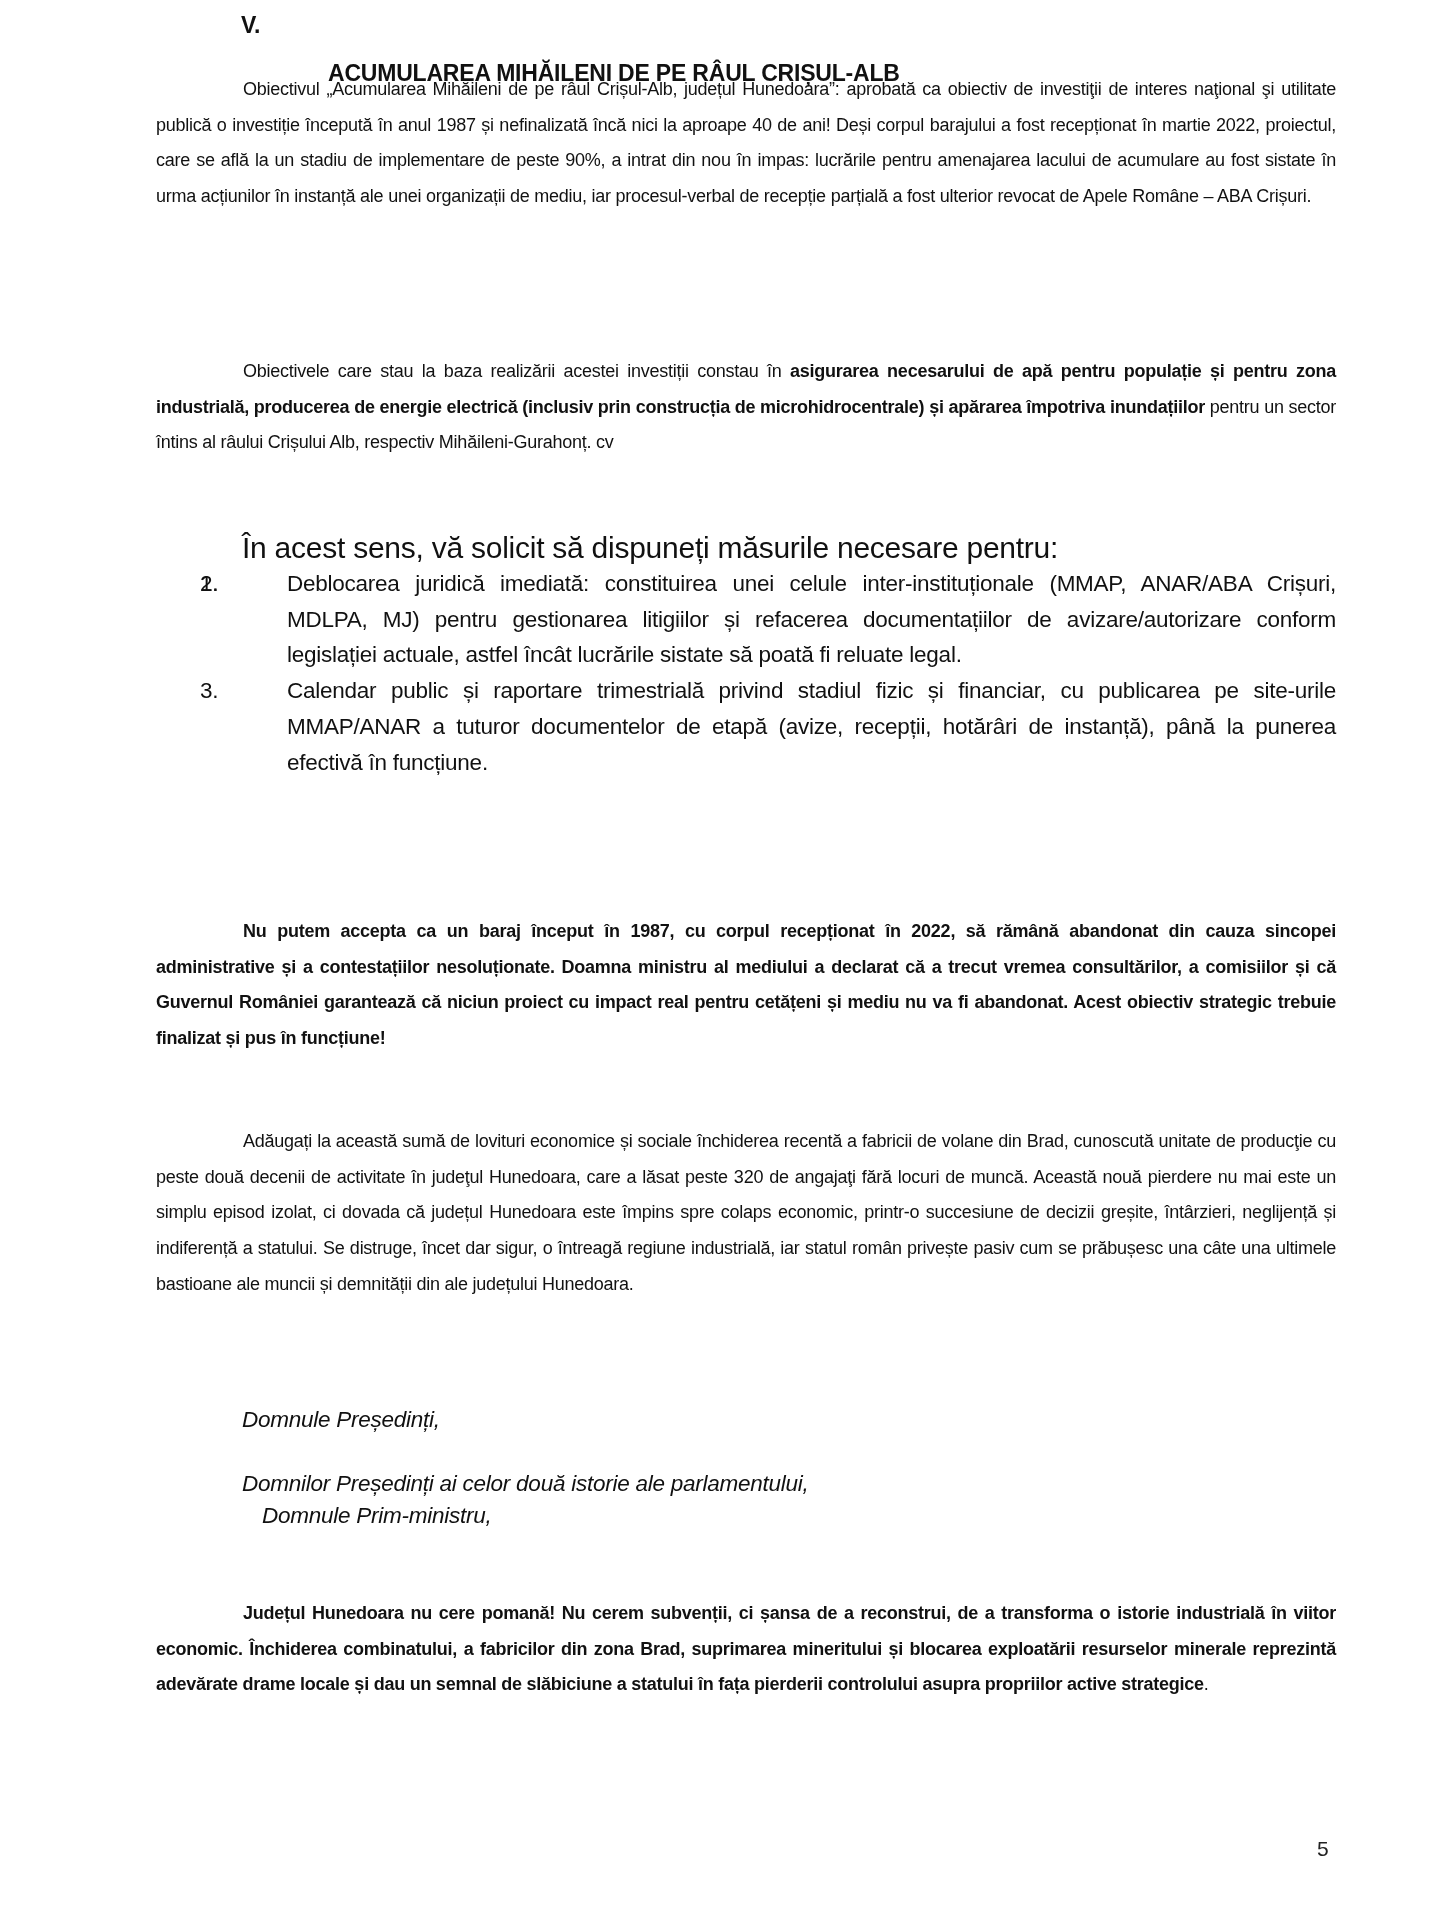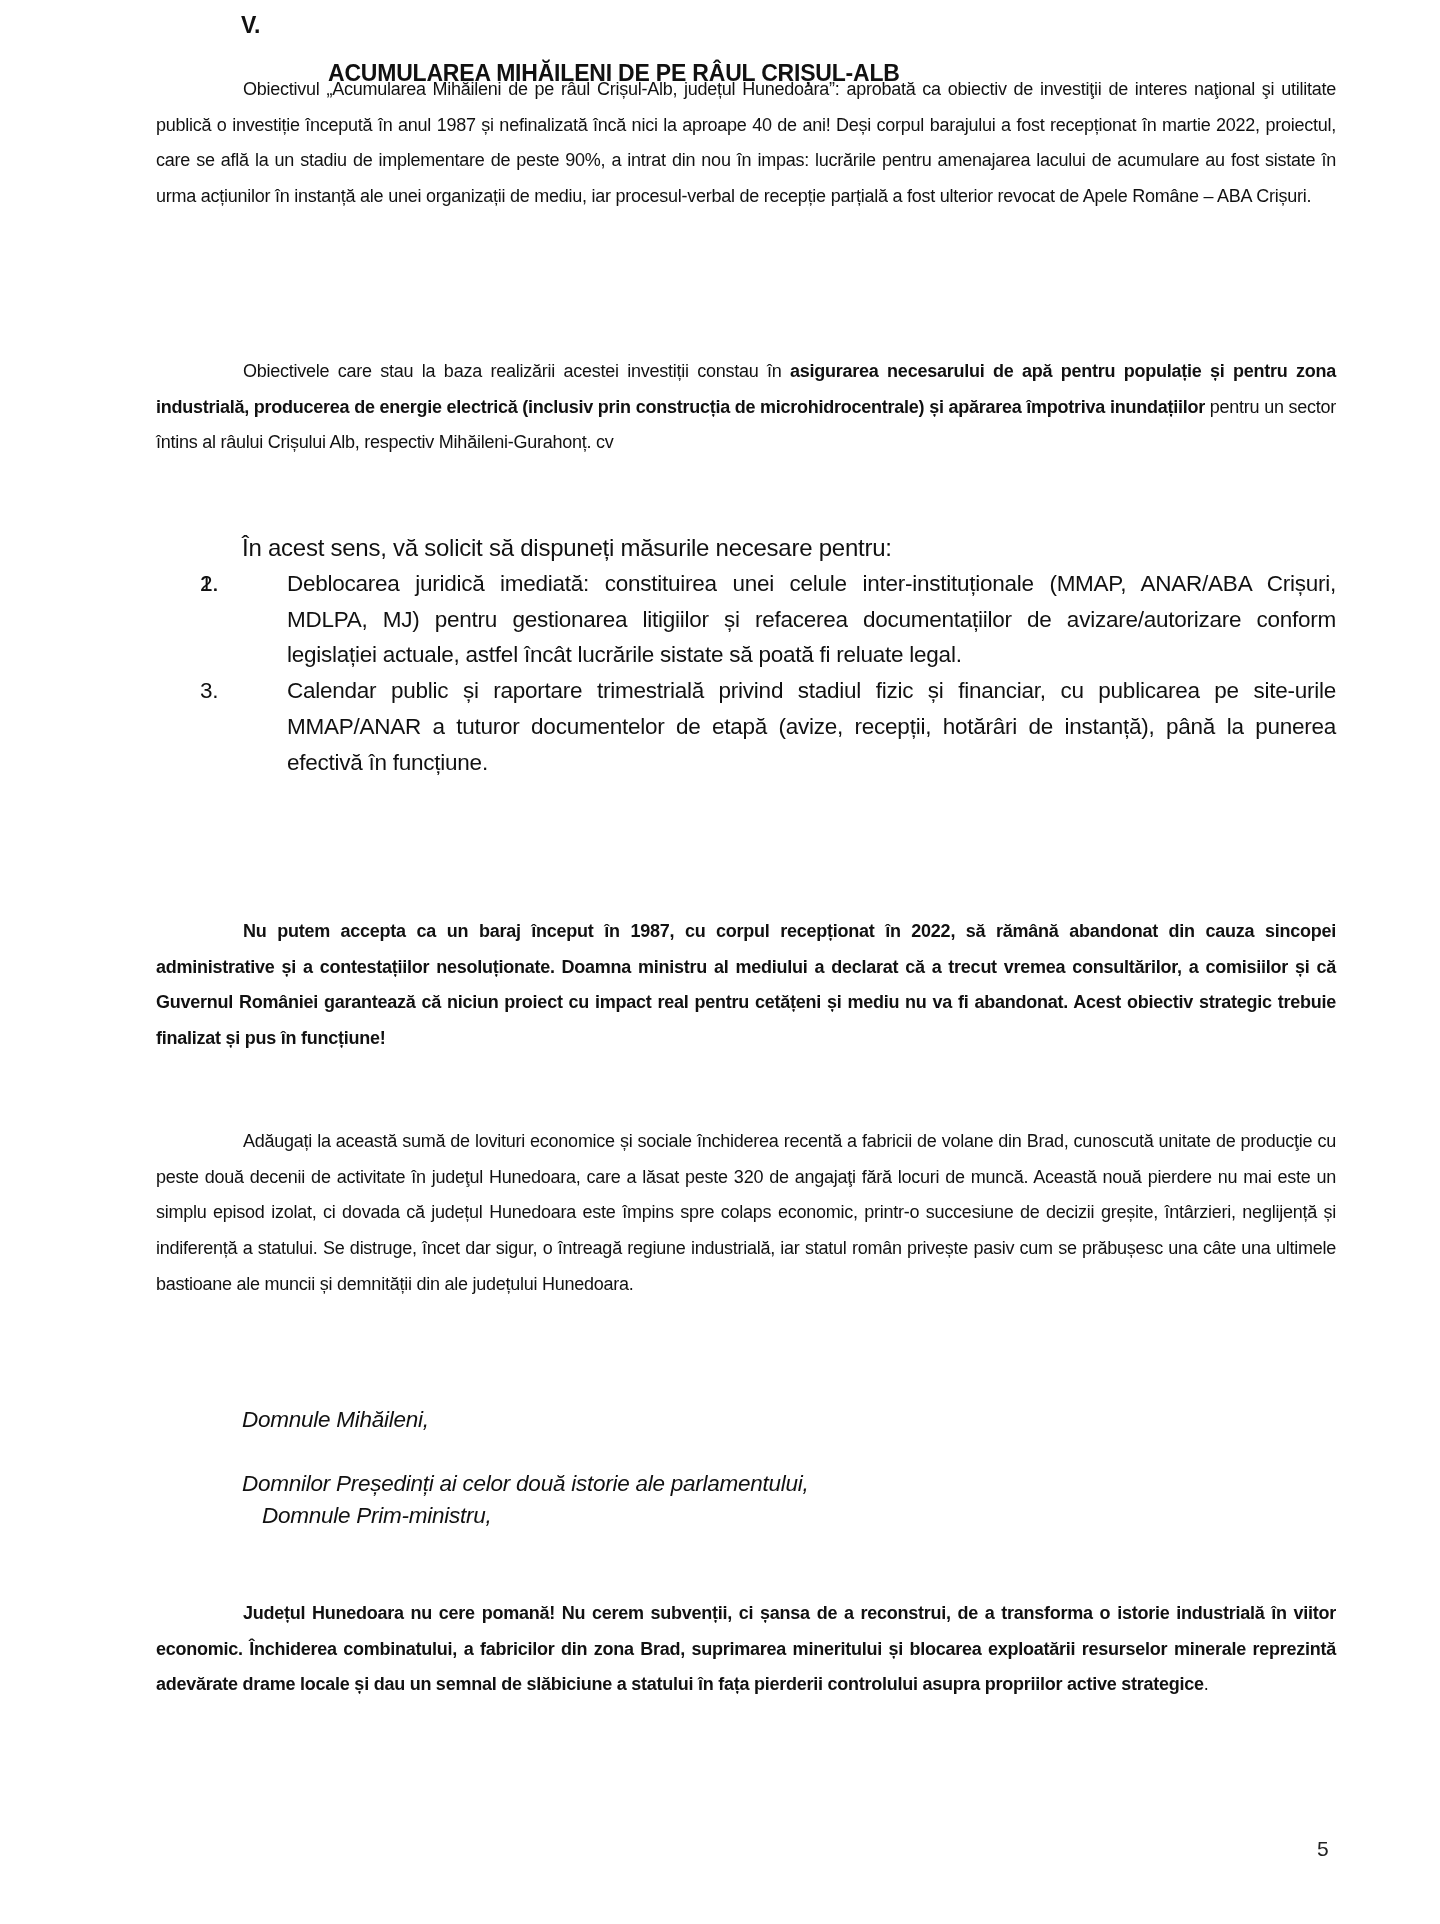--- a/index.html
+++ b/index.html
@@ -48,21 +48,21 @@
       line-height: 35.7px;
       text-align: justify;
       text-indent: 87px;
       letter-spacing: -0.25px;
       margin: 0;
     }
     .para b { font-weight: bold; }
     .intro-line {
       position: absolute;
       left: 86px;
-      font-size: 24px;
+      font-size: 30px;
       line-height: 35.7px;
       letter-spacing: -0.25px;
       margin: 0;
     }
     .list {
       position: absolute;
       left: 0;
       width: 1180px;
       margin: 0;
       padding: 0;
@@ -126,21 +126,21 @@
     <li class="list-item">
       <span class="marker">3.</span>
       <span>Calendar public și raportare trimestrială privind stadiul fizic și financiar, cu publicarea pe site-urile MMAP/ANAR a tuturor documentelor de etapă (avize, recepții, hotărâri de instanță), până la punerea efectivă în funcțiune.</span>
     </li>
   </ul>
 
   <p class="para" style="top:914px; font-weight:bold;">Nu putem accepta ca un baraj început în 1987, cu corpul recepționat în 2022, să rămână abandonat din cauza sincopei administrative și a contestațiilor nesoluționate. Doamna ministru al mediului a declarat că a trecut vremea consultărilor, a comisiilor și că Guvernul României garantează că niciun proiect cu impact real pentru cetățeni și mediu nu va fi abandonat. Acest obiectiv strategic trebuie finalizat și pus în funcțiune!</p>
 
   <p class="para" style="top:1124px;">Adăugați la această sumă de lovituri economice și sociale închiderea recentă a fabricii de volane din Brad, cunoscută unitate de producţie cu peste două decenii de activitate în judeţul Hunedoara, care a lăsat peste 320 de angajaţi fără locuri de muncă. Această nouă pierdere nu mai este un simplu episod izolat, ci dovada că județul Hunedoara este împins spre colaps economic, printr-o succesiune de decizii greșite, întârzieri, neglijență și indiferență a statului. Se distruge, încet dar sigur, o întreagă regiune industrială, iar statul român privește pasiv cum se prăbușesc una câte una ultimele bastioane ale muncii și demnității din ale județului Hunedoara.</p>
 
-  <p class="salute" style="top:1404px;">Domnule Mihăileni,</p>
+  <p class="salute" style="top:1404px;">Domnule Președinți,</p>
   <p class="salute" style="top:1468px;">Domnilor Președinți ai celor două istorie ale parlamentului,</p>
   <p class="salute" style="top:1500px;margin-left:20px;">Domnule Prim-ministru,</p>
 
   <p class="para" style="top:1596px;"><b>Județul Hunedoara nu cere pomană! Nu cerem subvenții, ci șansa de a reconstrui, de a transforma o istorie industrială în viitor economic. Închiderea combinatului, a fabricilor din zona Brad, suprimarea mineritului și blocarea exploatării resurselor minerale reprezintă adevărate drame locale și dau un semnal de slăbiciune a statului în fața pierderii controlului asupra propriilor active strategice</b><span>.</span></p>
 
 </div>
 
 <div class="page-number">5</div>
 
 </body></html>

